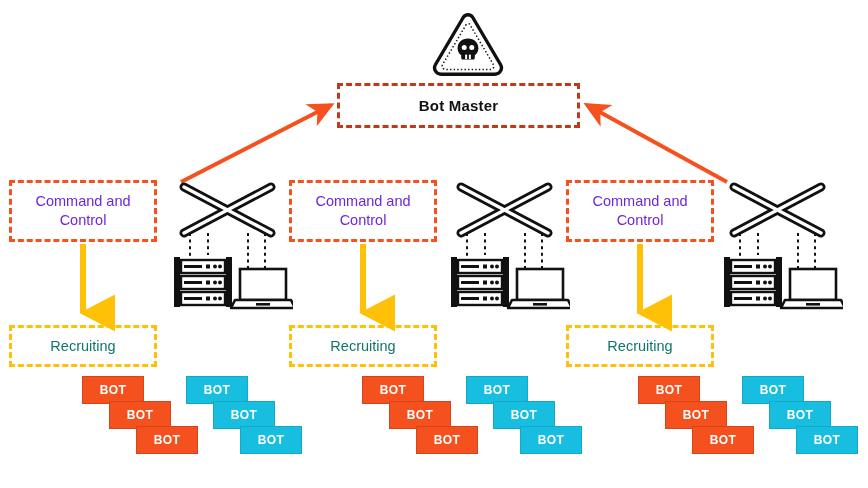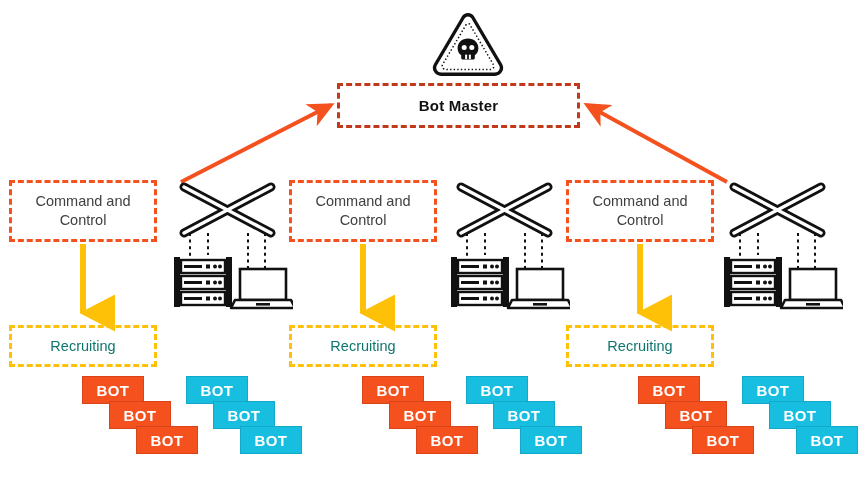--- a/index.html
+++ b/index.html
@@ -49,21 +49,21 @@
     width: 148px; height: 62px;
     border: 3px dashed #F4511E;
     box-sizing: border-box;
     display: flex;
     align-items: center;
     justify-content: center;
     text-align: center;
   }
   .cc-box .label {
     font-size: 14.5px;
-    color: #404040;
+    color: #6d28d9;
     line-height: 1.28;
   }
 
   .recruiting-box {
     width: 148px; height: 42px;
     border: 3px dashed #FFC107;
     box-sizing: border-box;
     display: flex;
     align-items: center;
     justify-content: center;
@@ -74,21 +74,21 @@
   }
 
   
   .bot-card {
     width: 62px; height: 28px;
     box-sizing: border-box;
     display: flex;
     align-items: center;
     justify-content: center;
     color: #ffffff;
-    font-size: 15px;
+    font-size: 12px;
     font-weight: bold;
     letter-spacing: 0.4px;
   }
   .bot-card.orange {
     background: #F4511E;
     border: 1px solid #D8431A;
   }
   .bot-card.cyan {
     background: #17BEDF;
     border: 1px solid #12A9C8;

